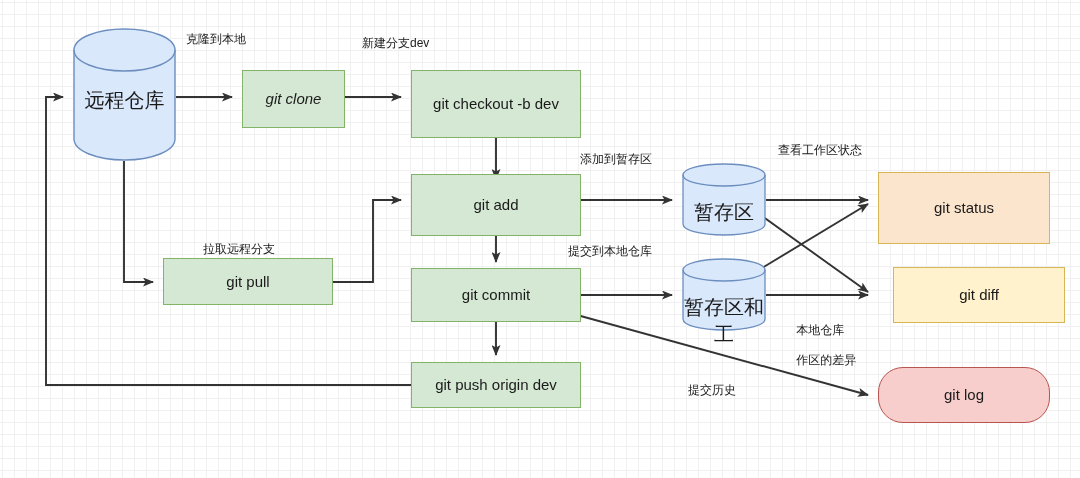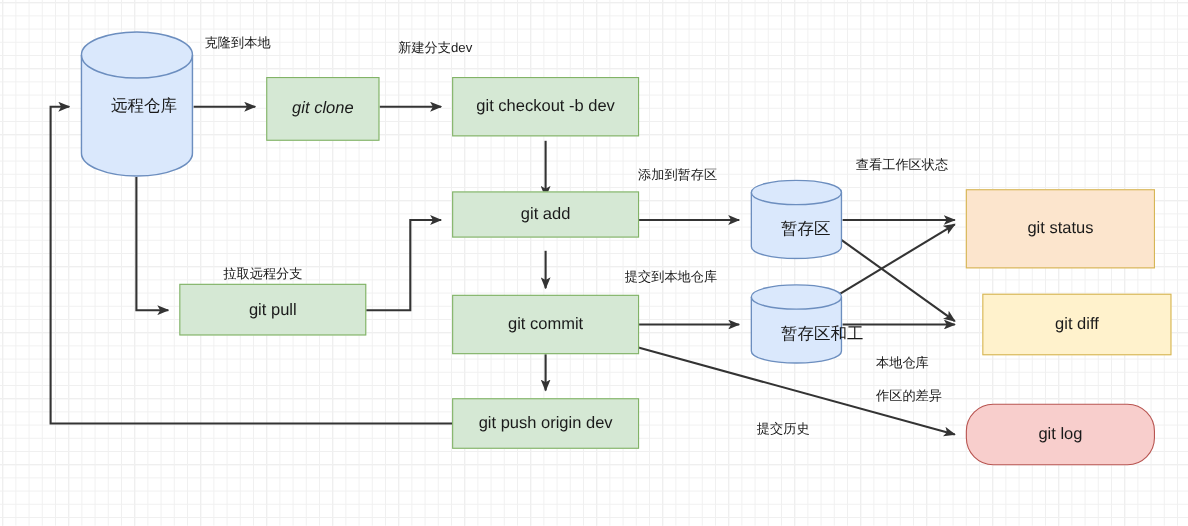--- a/index.html
+++ b/index.html
@@ -58,24 +58,23 @@
   }
   .cyl-wrap {
     position: absolute;
     z-index: 3;
   }
   .cyl-wrap svg { display: block; }
   .cyl-label {
     position: absolute;
     left: 0;
     width: 100%;
-    text-align: left;
-    font-size: 15px;
+    text-align: center;
+    font-size: 20px;
     color: #1a1a1a;
-    padding-left: 28px;
   }
   .edge-label {
     position: absolute;
     font-size: 12px;
     color: #1a1a1a;
     white-space: pre;
     line-height: 1.25;
     z-index: 4;
   }
 </style>
@@ -127,25 +126,25 @@
   <div class="cyl-wrap" style="left:73px; top:28px; width:103px; height:133px;">
     <svg width="103" height="133" viewBox="0 0 103 133" xmlns="http://www.w3.org/2000/svg">
       <path d="M1,22 C1,10 24,1 51.5,1 C79,1 102,10 102,22 L102,111 C102,123 79,132 51.5,132 C24,132 1,123 1,111 Z" fill="#dae8fc" stroke="#6c8ebf" stroke-width="1.4"></path>
       <path d="M1,22 C1,34 24,43 51.5,43 C79,43 102,34 102,22" fill="none" stroke="#6c8ebf" stroke-width="1.4"></path>
     </svg>
     <div class="cyl-label" style="top:59px;">远程仓库</div>
   </div>
 
   <div class="node proc" style="left:242px; top:70px; width:103px; height:58px;font-style:italic;">git clone</div>
 
-  <div class="node proc" style="left:411px; top:70px; width:170px; height:54px;">git checkout -b dev</div>
+  <div class="node proc" style="left:411px; top:70px; width:170px; height:68px;">git checkout -b dev</div>
 
   <div class="node proc" style="left:163px; top:258px; width:170px; height:47px;">git pull</div>
 
-  <div class="node proc" style="left:411px; top:174px; width:170px; height:42px;">git add</div>
+  <div class="node proc" style="left:411px; top:174px; width:170px; height:62px;">git add</div>
 
   <div class="node proc" style="left:411px; top:268px; width:170px; height:54px;">git commit</div>
 
   <div class="node proc" style="left:411px; top:362px; width:170px; height:46px;">git push origin dev</div>
 
   <div class="cyl-wrap" style="left:682px; top:163px; width:84px; height:73px;">
     <svg width="84" height="73" viewBox="0 0 84 73" xmlns="http://www.w3.org/2000/svg">
       <path d="M1,12 C1,5.5 19,1 42,1 C65,1 83,5.5 83,12 L83,61 C83,67.5 65,72 42,72 C19,72 1,67.5 1,61 Z" fill="#dae8fc" stroke="#6c8ebf" stroke-width="1.3"></path>
       <path d="M1,12 C1,18.5 19,23 42,23 C65,23 83,18.5 83,12" fill="none" stroke="#6c8ebf" stroke-width="1.3"></path>
     </svg>

